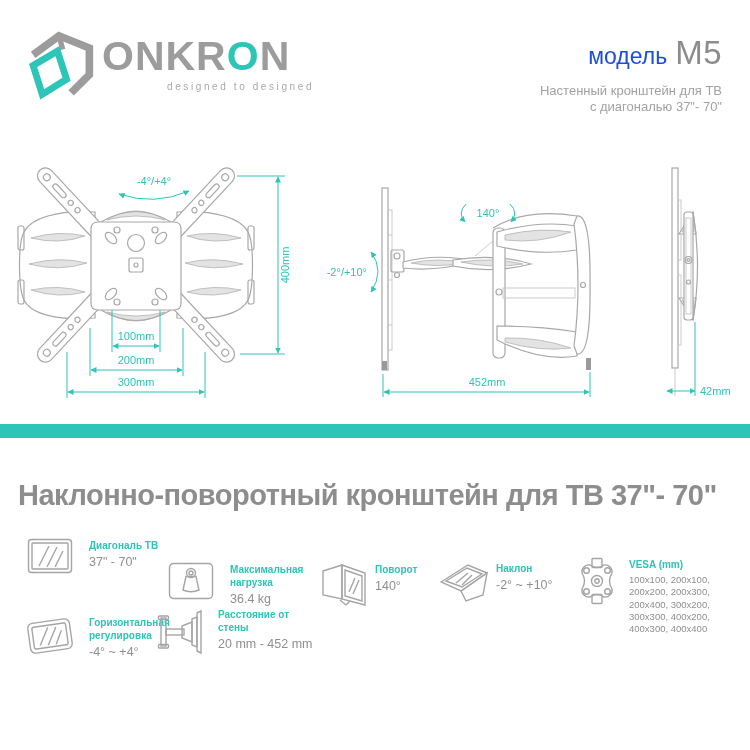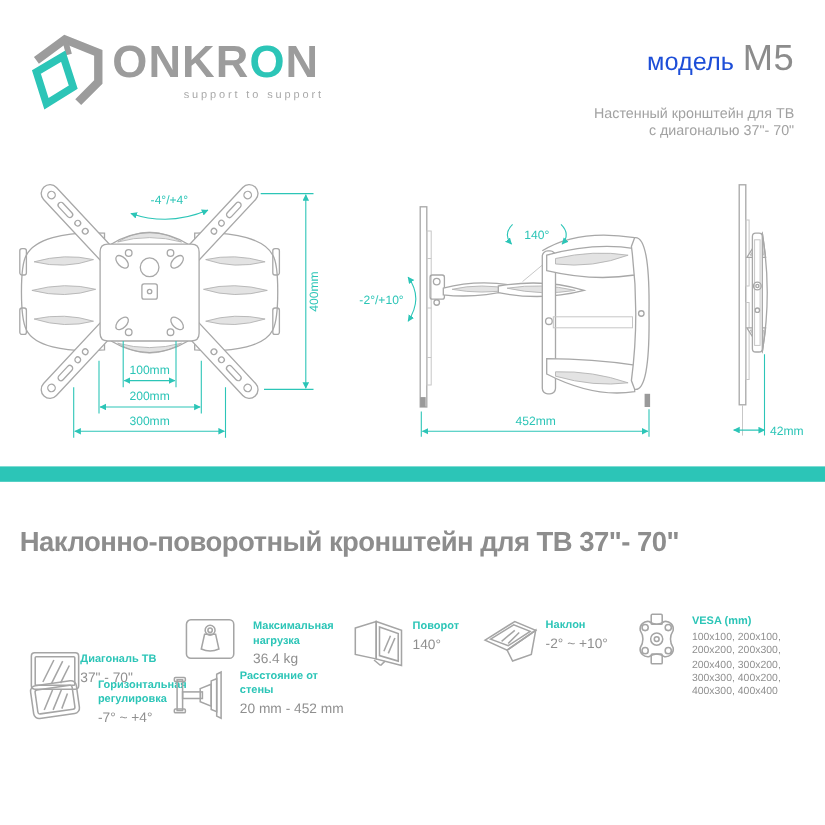--- a/index.html
+++ b/index.html
@@ -9,33 +9,33 @@
   .logo-icon{position:absolute;left:24px;top:28px;}
   .wordmark{position:absolute;left:102px;top:36px;font-size:41px;font-weight:bold;
             letter-spacing:1px;color:#9c9c9c;line-height:1;}
   .wordmark .accent{color:#2cc5b7;}
   .tagline{position:absolute;left:167px;top:81px;font-size:10px;letter-spacing:2.6px;
            color:#a8a8a8;}
   .model-block{position:absolute;right:28px;top:34px;text-align:right;}
   .model-line{display:flex;align-items:baseline;justify-content:flex-end;gap:8px;}
   .model-label{font-size:23px;color:#1d4ed8;}
   .model-name{font-size:33px;font-weight:normal;color:#8c8c8c;letter-spacing:0.5px;}
-  .model-sub{margin-top:23px;font-size:13px;line-height:1.25;color:#a2a2a2;}
+  .model-sub{margin-top:11px;font-size:13px;line-height:1.25;color:#a2a2a2;}
   
   .drw{position:absolute;}
   .drw text{font-family:"Liberation Sans",sans-serif;font-size:11px;fill:#2cc5b7;}
   .g-ln{stroke:#a8a8a8;stroke-width:1.2;fill:none;}
   .g-fl{stroke:#a8a8a8;stroke-width:1.2;fill:#ffffff;}
   .g-ht{stroke:#b2b2b2;stroke-width:0.8;fill:#e3e3e3;}
   .g-lt{stroke:#c6c6c6;stroke-width:0.9;fill:none;}
   .t-ln{stroke:#2cc5b7;stroke-width:1;fill:none;}
   .g-dk{fill:#9a9a9a;stroke:none;}
   
   .divider{position:absolute;left:0;top:424px;width:750px;height:14px;background:#2cc5b7;}
-  .page-title{position:absolute;left:18px;top:479px;font-size:25px;font-weight:bold;
+  .page-title{position:absolute;left:18px;top:479px;font-size:29px;font-weight:bold;
               letter-spacing:-0.5px;color:#8d8d8d;white-space:nowrap;}
   
   .feature{position:absolute;display:flex;align-items:flex-start;}
   .feature svg{flex:none;stroke:#a5a5a5;stroke-width:1.4;fill:none;}
   .ftxt{padding-top:1px;}
   .fl{color:#2cc5b7;font-size:10px;font-weight:bold;line-height:1.3;}
   .fv{color:#8f8f8f;font-size:12.5px;line-height:1.3;margin-top:2px;}
   .fv.small{font-size:9.5px;width:106px;margin-top:3px;}
   .w82{width:82px;} .w92{width:92px;} .w76{width:76px;}
 </style>
@@ -43,21 +43,21 @@
 <body>
 
 <div class="page">
 
   <svg class="logo-icon" width="76" height="78" viewBox="0 0 100 100">
     <path d="M 12,34 L 46,9 L 86,25 L 86,60 L 62,84" fill="none" stroke="#9c9c9c" stroke-width="10"></path>
     <path d="M 46,9 L 51,27" fill="none" stroke="#9c9c9c" stroke-width="7"></path>
     <path d="M 12,48 L 44,29 L 56,66 L 24,86 Z" fill="none" stroke="#2cc5b7" stroke-width="9"></path>
   </svg>
   <div class="wordmark"><span>ONKR</span><span class="accent">O</span><span>N</span></div>
-  <div class="tagline">support to support</div>
+  <div class="tagline">designed to designed</div>
 
   <div class="model-block">
     <div class="model-line">
       <span class="model-label">модель</span>
       <span class="model-name">M5</span>
     </div>
     <div class="model-sub">
       <div>Настенный кронштейн для ТВ</div>
       <div>с диагональю 37"- 70"</div>
     </div>
@@ -203,21 +203,21 @@
 
     <line class="g-lt" x1="20" y1="208" x2="20" y2="236"></line>
     <line class="t-ln" x1="40" y1="162" x2="40" y2="236"></line>
     <line class="t-ln" x1="12" y1="231" x2="40" y2="231" marker-start="url(#arrP)" marker-end="url(#arrP)"></line>
     <text x="45" y="235" text-anchor="start">42mm</text>
   </svg>
 
   <div class="divider"></div>
   <div class="page-title">Наклонно-поворотный кронштейн для ТВ 37"- 70"</div>
 
-  <div class="feature" style="left:27px;top:592px;">
+  <div class="feature" style="left:27px;top:538px;gap:16px">
     <svg width="46" height="36" viewBox="0 0 46 36">
       <rect x="1.5" y="1.5" width="43" height="33" rx="3"></rect>
       <rect x="5" y="5" width="36" height="26" rx="1"></rect>
       <line x1="12" y1="28" x2="22" y2="8"></line>
         <line x1="20" y1="29" x2="30" y2="9"></line>
         <line x1="28" y1="29" x2="36" y2="13"></line>
     </svg>
     <div class="ftxt">
         <div class="fl">Диагональ ТВ</div>
       <div class="fv">37" - 70"</div>
@@ -290,21 +290,21 @@
       <g transform="rotate(-8 24 21)">
         <rect x="3" y="6" width="42" height="30" rx="5"></rect>
         <rect x="7" y="10" width="34" height="22" rx="2"></rect>
         <line x1="13" y1="29" x2="23" y2="12"></line>
           <line x1="21" y1="30" x2="31" y2="13"></line>
           <line x1="29" y1="30" x2="36" y2="17"></line>
       </g>
     </svg>
     <div class="ftxt">
         <div class="fl w92">Горизонтальная регулировка</div>
-      <div class="fv">-7° ~ +4°</div>
+      <div class="fv">-4° ~ +4°</div>
       </div>
   </div>
 
   <div class="feature" style="left:155px;top:607px;gap:11px">
     <svg width="52" height="50" viewBox="0 0 52 50">
       <rect x="6" y="11" width="5" height="28"></rect>
       <rect x="3.5" y="9" width="10" height="3.5" rx="1"></rect>
       <rect x="3.5" y="37.5" width="10" height="3.5" rx="1"></rect>
       <rect x="11" y="22" width="18" height="6"></rect>
       <polygon points="27,19 37,15 37,35 27,31"></polygon>

